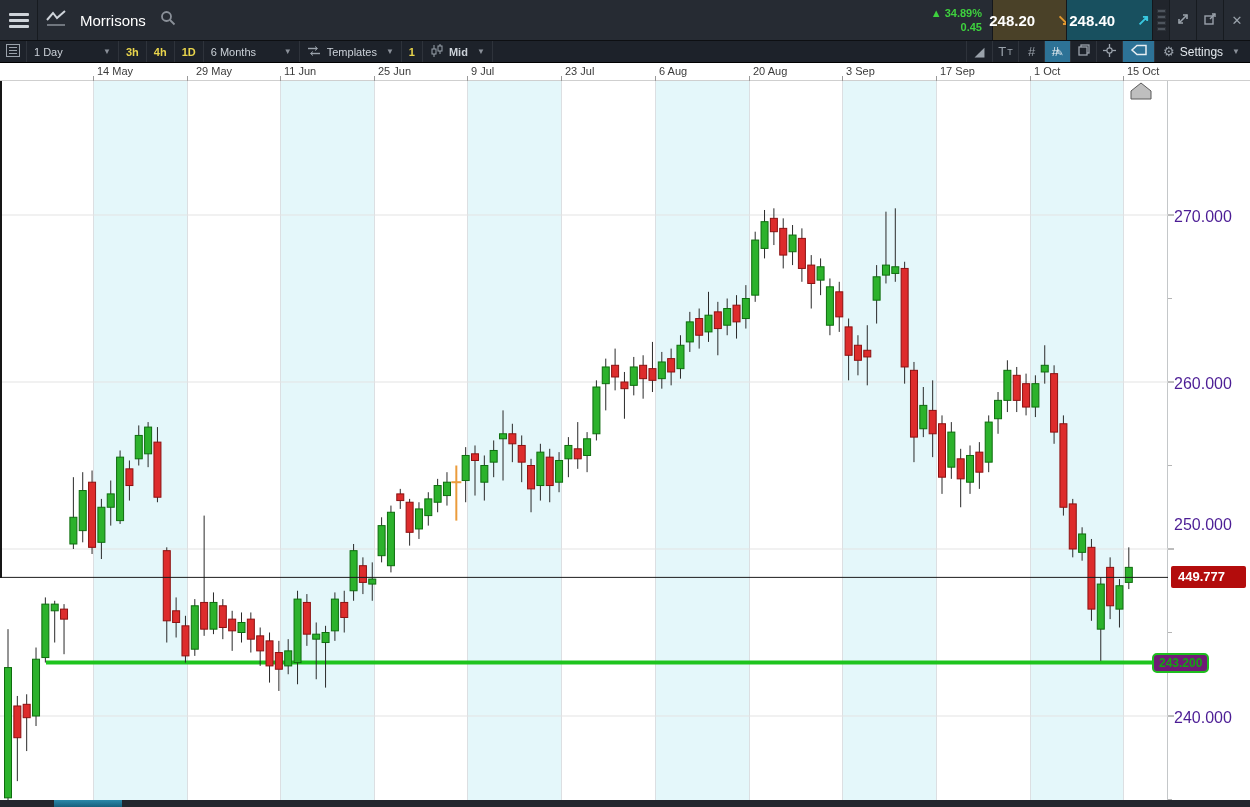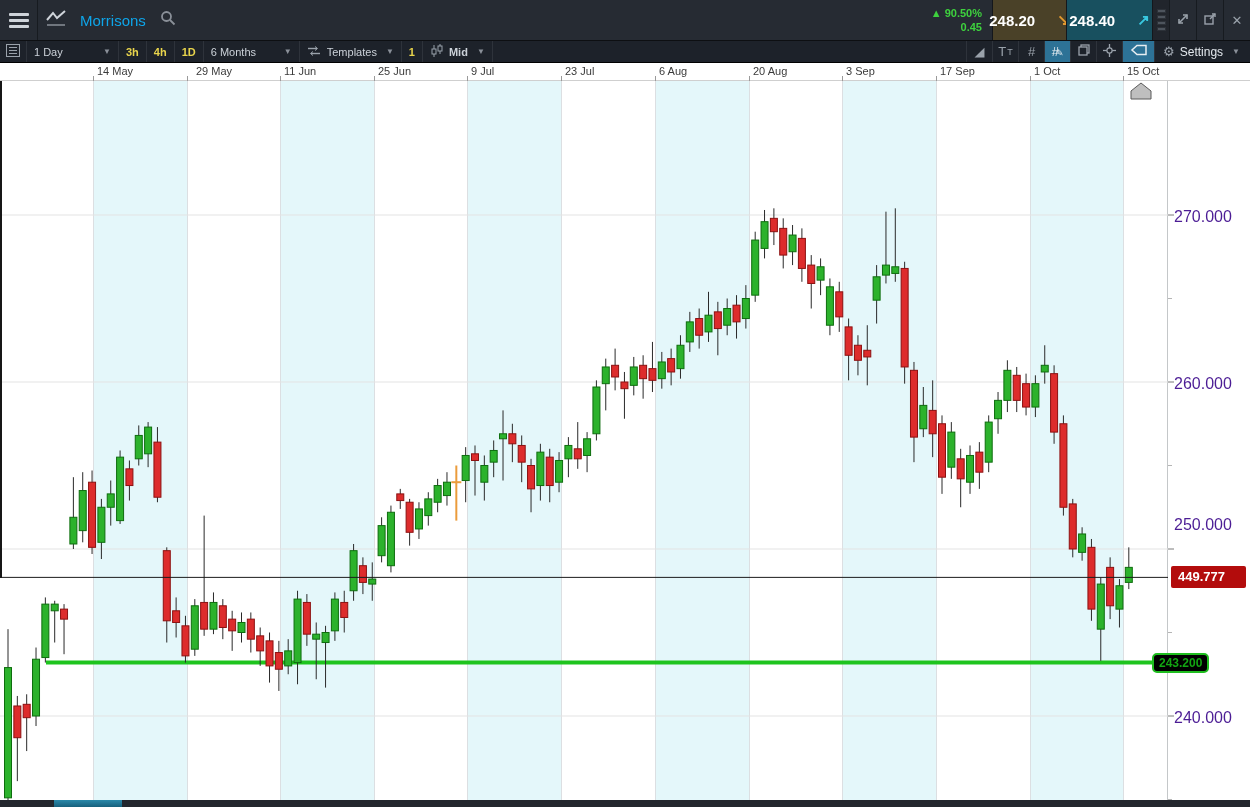--- a/index.html
+++ b/index.html
@@ -13,21 +13,21 @@
   .topbar {
     position:absolute; top:0; left:0; width:1250px; height:41px;
     background:#262b33; display:flex; align-items:stretch;
     border-bottom:1px solid #0d0f12;
   }
   .tb-btn { display:flex; align-items:center; justify-content:center; cursor:pointer; }
   .menu-btn { width:38px; border-right:1px solid #171b20; }
   .menu-bars { width:20px; }
   .menu-bars i { display:block; height:3px; background:#cfd4da; margin:3px 0; border-radius:1px; }
   .chartline-btn { width:36px; }
-  .symbol-name { color:#0ea5e9; font-size:15px; display:flex; align-items:center; padding:0 8px 0 6px; }
+  .symbol-name { color:#ffffff; font-size:15px; display:flex; align-items:center; padding:0 8px 0 6px; }
   .search-btn { width:28px; }
   .spacer { flex:1; }
   .change-block { display:flex; flex-direction:column; justify-content:center; align-items:flex-end;
     padding-right:10px; color:#3ed13e; font-size:11px; font-weight:bold; line-height:14px; }
   .price-box { width:74px; display:flex; align-items:center; justify-content:center; gap:22px;
     color:#ffffff; font-size:15px; font-weight:bold; cursor:pointer; }
   .sell-box { background:#4a4128; border-left:1px solid #14171c; }
   .buy-box  { background:#18505f; width:86px; border-left:1px solid #14171c; }
   .arrow-sell { color:#e39a2f; font-size:15px; font-weight:bold; }
   .arrow-buy  { color:#38c8e0; font-size:15px; font-weight:bold; }
@@ -66,21 +66,21 @@
   #plot { position:absolute; top:81px; left:0; }
   
   .ylabel { position:absolute; left:1174px; font-size:16px; color:#4c1d95;text-align:right; }
   .price-tag {
     position:absolute; left:1171px; width:75px; height:22px;
     background:#b30c0c; color:#ffffff; font-size:13px; font-weight:bold;
     line-height:22px; padding-left:7px; border-radius:2px;
   }
   .support-tag {
     position:absolute; left:1152px; height:20px;
-    background:#000000; border:2px solid #1fbe1f; border-radius:5px;
+    background:#701a75; border:2px solid #1fbe1f; border-radius:5px;
     color:#12a512; font-size:12px; font-weight:bold; line-height:16px; padding:0 5px;
   }
   
   .scroll-track { position:absolute; top:800px; left:0; width:1250px; height:7px; background:#23272e; }
   .scroll-thumb { position:absolute; top:0; left:54px; width:68px; height:7px;
     background:linear-gradient(180deg,#2a89aa,#16607c); cursor:grab; }
 </style>
 </head>
 <body>
 
@@ -104,21 +104,21 @@
   <div class="tb-btn search-btn">
     <span>
       <svg width="16" height="16" viewBox="0 0 16 16">
           <circle cx="6.5" cy="6.5" r="4.5" fill="none" stroke="#8a9099" stroke-width="1.8"></circle>
           <line x1="10" y1="10" x2="14.5" y2="14.5" stroke="#8a9099" stroke-width="1.8"></line>
         </svg>
     </span>
   </div>
   <div class="spacer"></div>
   <div class="change-block">
-    <span><span>▲</span> <span>90.50%</span></span>
+    <span><span>▲</span> <span>34.89%</span></span>
     <span>0.45</span>
   </div>
   <div class="price-box sell-box">
     <span>248.20</span>
     <span class="arrow-sell">↘</span>
   </div>
   <div class="price-box buy-box">
     <span>248.40</span>
     <span class="arrow-buy">↗</span>
   </div>

